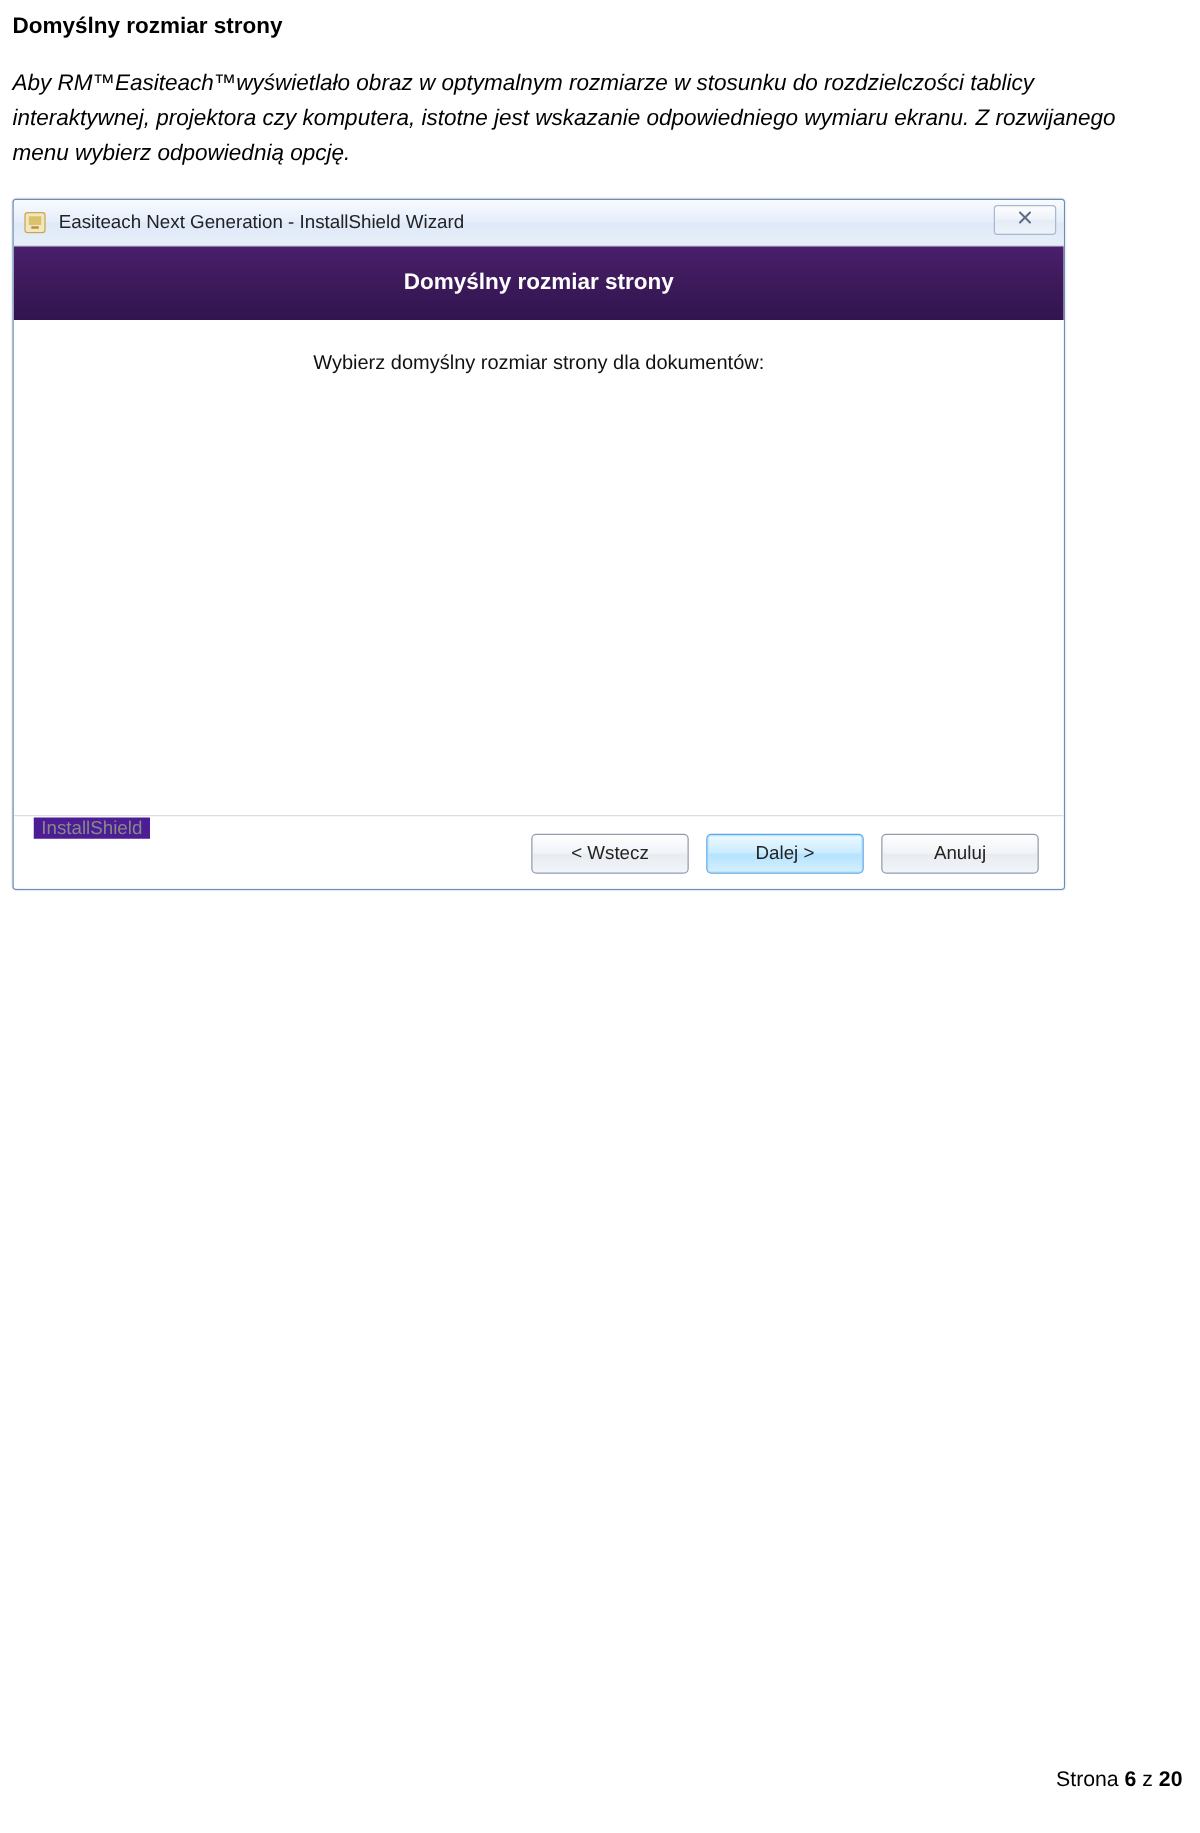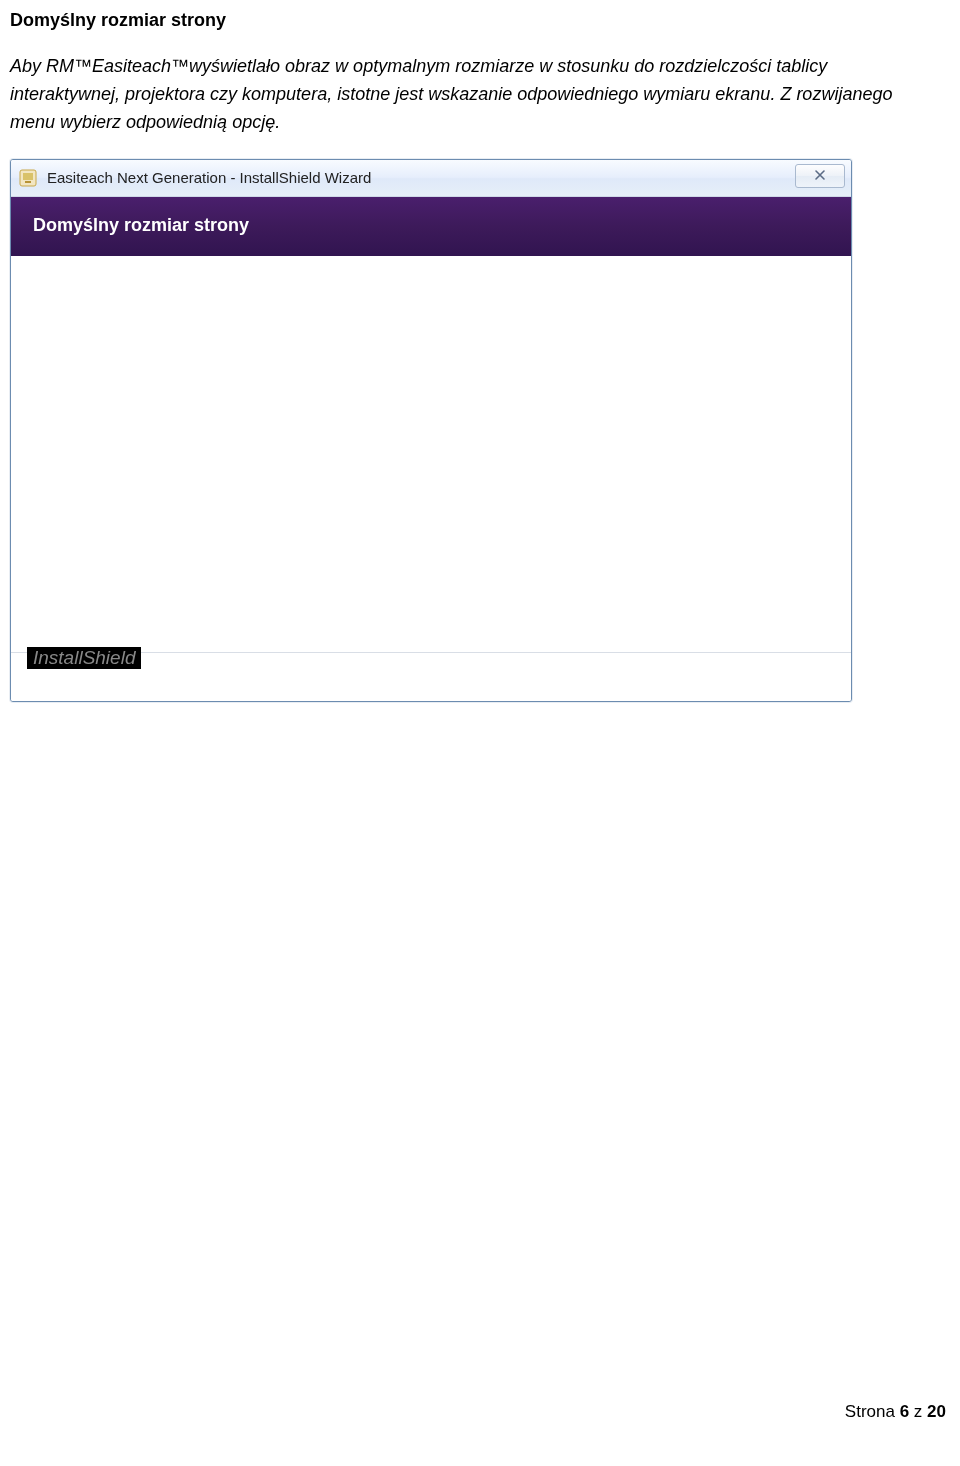--- a/index.html
+++ b/index.html
@@ -31,20 +31,21 @@
   
   .dialog {
     width: 840px;
     margin: 20px 0 40px 0;
     background: #fff;
     border: 1px solid #6c8cb0;
     border-radius: 3px;
     box-shadow: 0 0 0 1px #e8edf3;
     position: relative;
     overflow: hidden;
+    text-align: center;
   }
   .dialog-titlebar {
     height: 36px;
     background: linear-gradient(#f8fbff, #e6eefc 48%, #dfe9f9 52%, #e6eff8);
     border-bottom: 1px solid #cfd9e8;
     display: flex;
     align-items: center;
     padding: 0 8px;
     position: relative;
   }
@@ -107,28 +108,27 @@
     width: 18px; height: 18px;
     display: inline-flex; align-items: center; justify-content: center;
   }
   .wizard-footer {
     border-top: 1px solid #d9dee6;
     padding: 14px 20px 12px 20px;
     display: flex;
     align-items: center;
   }
   .wizard-footer .brand {
-    font-size: 19px;
+    font-size: 15px;
     color: #888;
     position: relative;
     top: -20px;
-    background: #000000;
+    background: #4c1d95;
     padding: 0 6px;
     margin-left: -4px;
-    font-style: italic;
   }
   .btn-row {
     margin-left: auto;
     display: flex;
     gap: 14px;
   }
   .btn {
     height: 32px;
     min-width: 126px;
     border: 1px solid #8f9aad;
@@ -142,21 +142,21 @@
     padding: 0 14px;
     box-sizing: border-box;
   }
   .btn-primary {
     border: 1px solid #5aa7e8;
     background: linear-gradient(#eef9ff,#c9ebff 48%,#b4e3ff 52%,#d5f0ff);
     box-shadow: 0 0 0 1px #bfe4ff inset;
   }
   .page-footer {
     position: absolute;
-    bottom: 44px;
+    bottom: 32px;
     right: 14px;
     font-size: 17px;
   }
   .page-footer .s { font-weight: normal; }
   .page-footer b { font-weight: bold; }
 </style>
 </head>
 <body>
 
 <div class="page">
@@ -179,23 +179,29 @@
               <path d="M2 2 L10 10 M10 2 L2 10" stroke="#5b6b85" stroke-width="1.6" stroke-linecap="round"></path>
             </svg>
         </span>
       </div>
     </div>
     <div class="dialog-body">
       <div class="wizard-header">
         <div class="wizard-header-title">Domyślny rozmiar strony</div>
       </div>
       <div class="wizard-content">
+        <div class="field-label">Wybierz domyślny rozmiar strony dla dokumentów:</div>
       </div>
       <div class="wizard-footer">
         <span class="brand">InstallShield</span>
+        <div class="btn-row">
+          <div class="btn">&lt; Wstecz</div>
+          <div class="btn btn-primary">Dalej &gt;</div>
+          <div class="btn">Anuluj</div>
+        </div>
       </div>
     </div>
   </div>
 
 </div>
 
 <div class="page-footer">
   <span class="s">Strona </span><b>6</b><span class="s"> z </span><b>20</b>
 </div>
 

